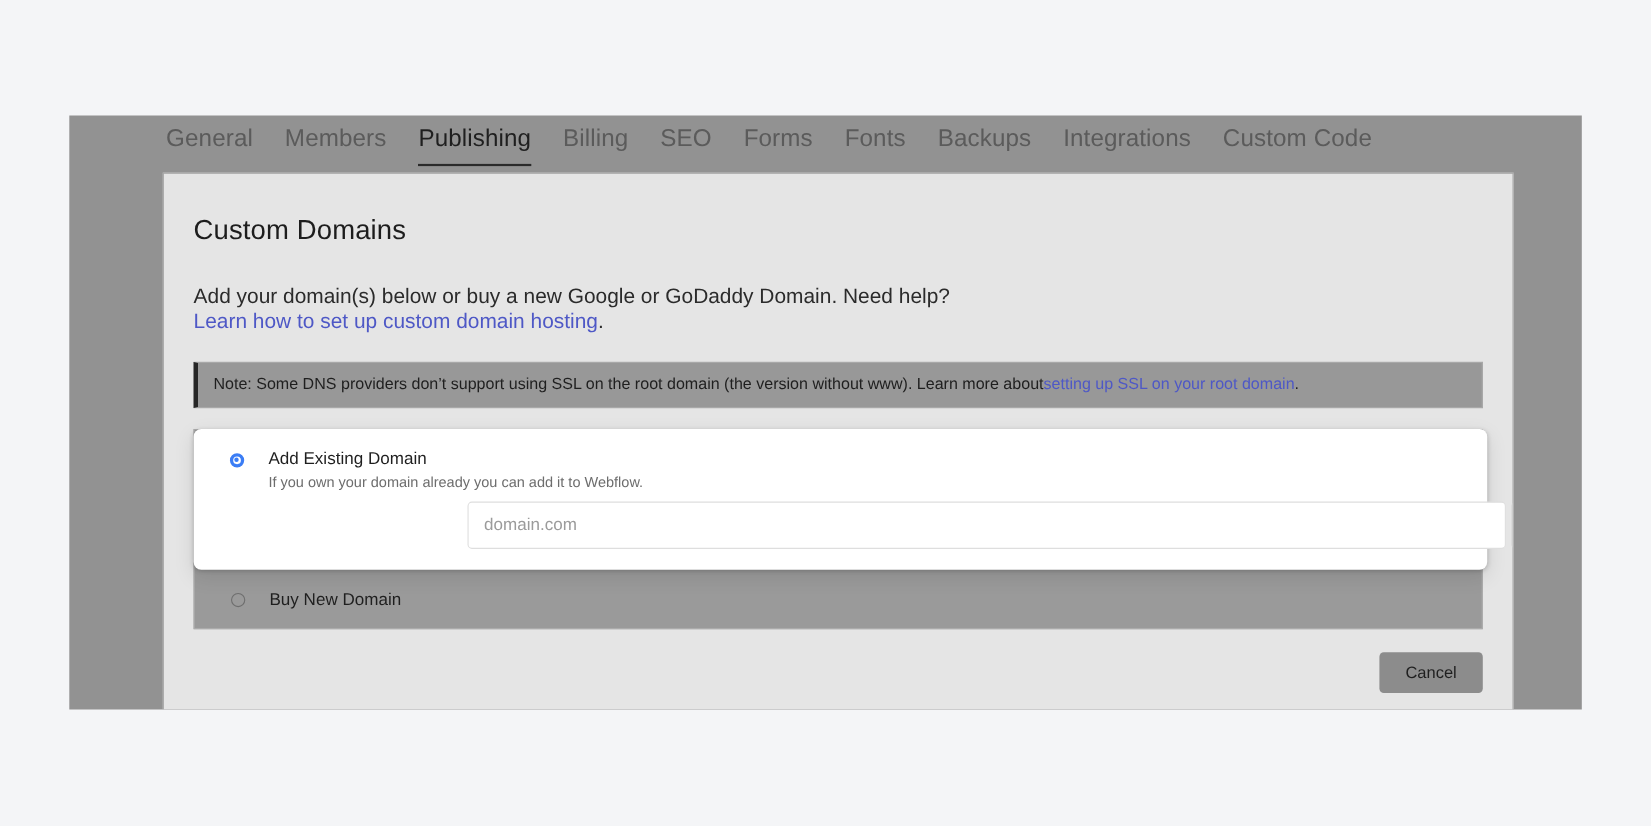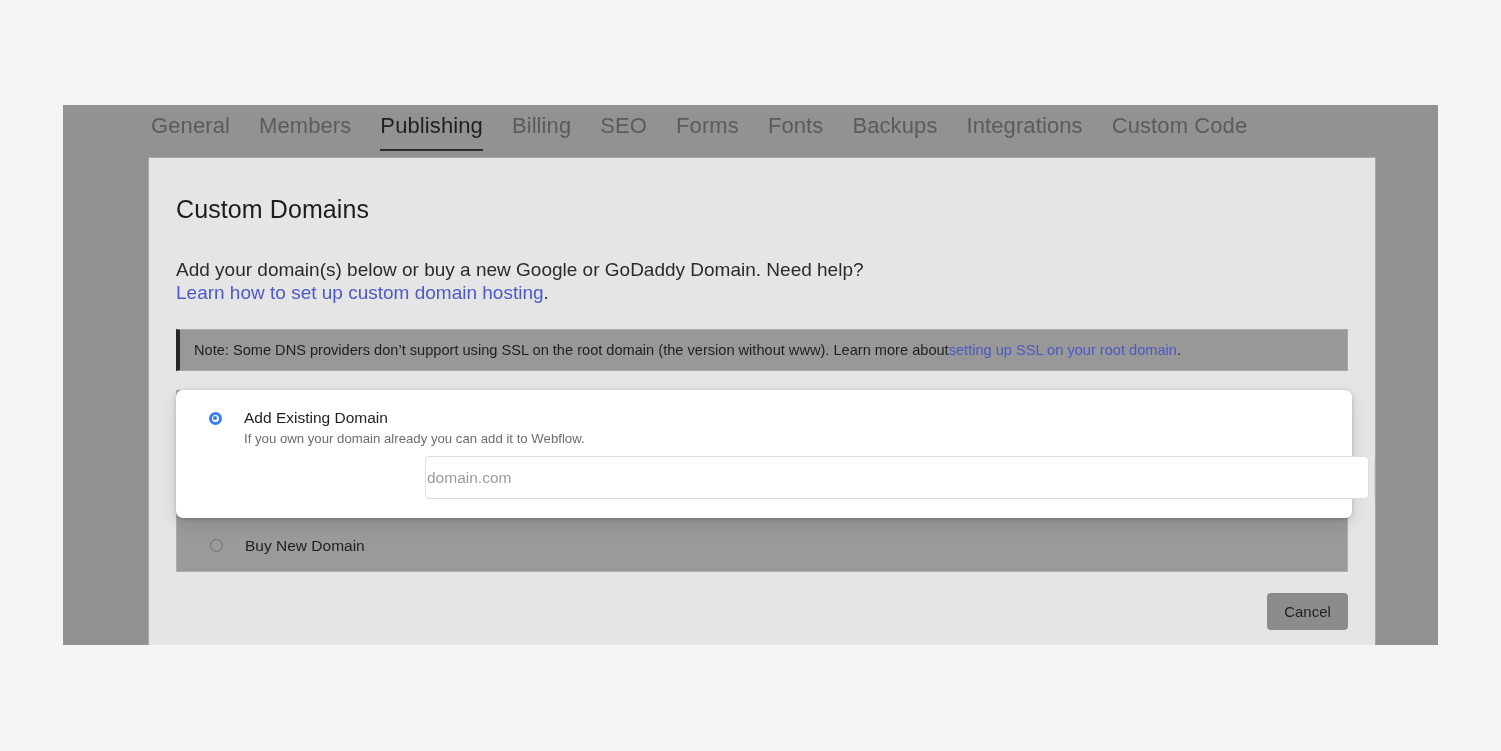--- a/index.html
+++ b/index.html
@@ -195,21 +195,21 @@
     top: 66px;
     display: flex;
     align-items: center;
   }
   #domain-input {
     width: 944px;
     height: 43px;
     box-sizing: border-box;
     border: 1px solid #dedede;
     border-radius: 4px;
-    padding: 0 1px;
+    padding: 0 14px;
     font-family: "Liberation Sans", sans-serif;
     font-size: 15.5px;
     color: #333;
     background: #fff;
     outline: none;
   }
   #domain-input::placeholder { color: #9b9b9b; }
   #add-domain-button {
     margin-left: 5px;
     width: 118px;
@@ -236,21 +236,21 @@
   #buy-new-row .radio { margin-top: 0; }
   #buy-new-row .opt-text { margin-left: 22px; }
 
   
   #panel-footer {
     margin-top: 21px;
     display: flex;
     justify-content: flex-end;
   }
   #cancel-button {
-    width: 81px;
+    width: 94px;
     height: 37px;
     border: none;
     border-radius: 4px;
     background: #8c8c8c;
     color: #1f1f1f;
     font-family: "Liberation Sans", sans-serif;
     font-size: 15px;
     cursor: pointer;
   }
 </style>

